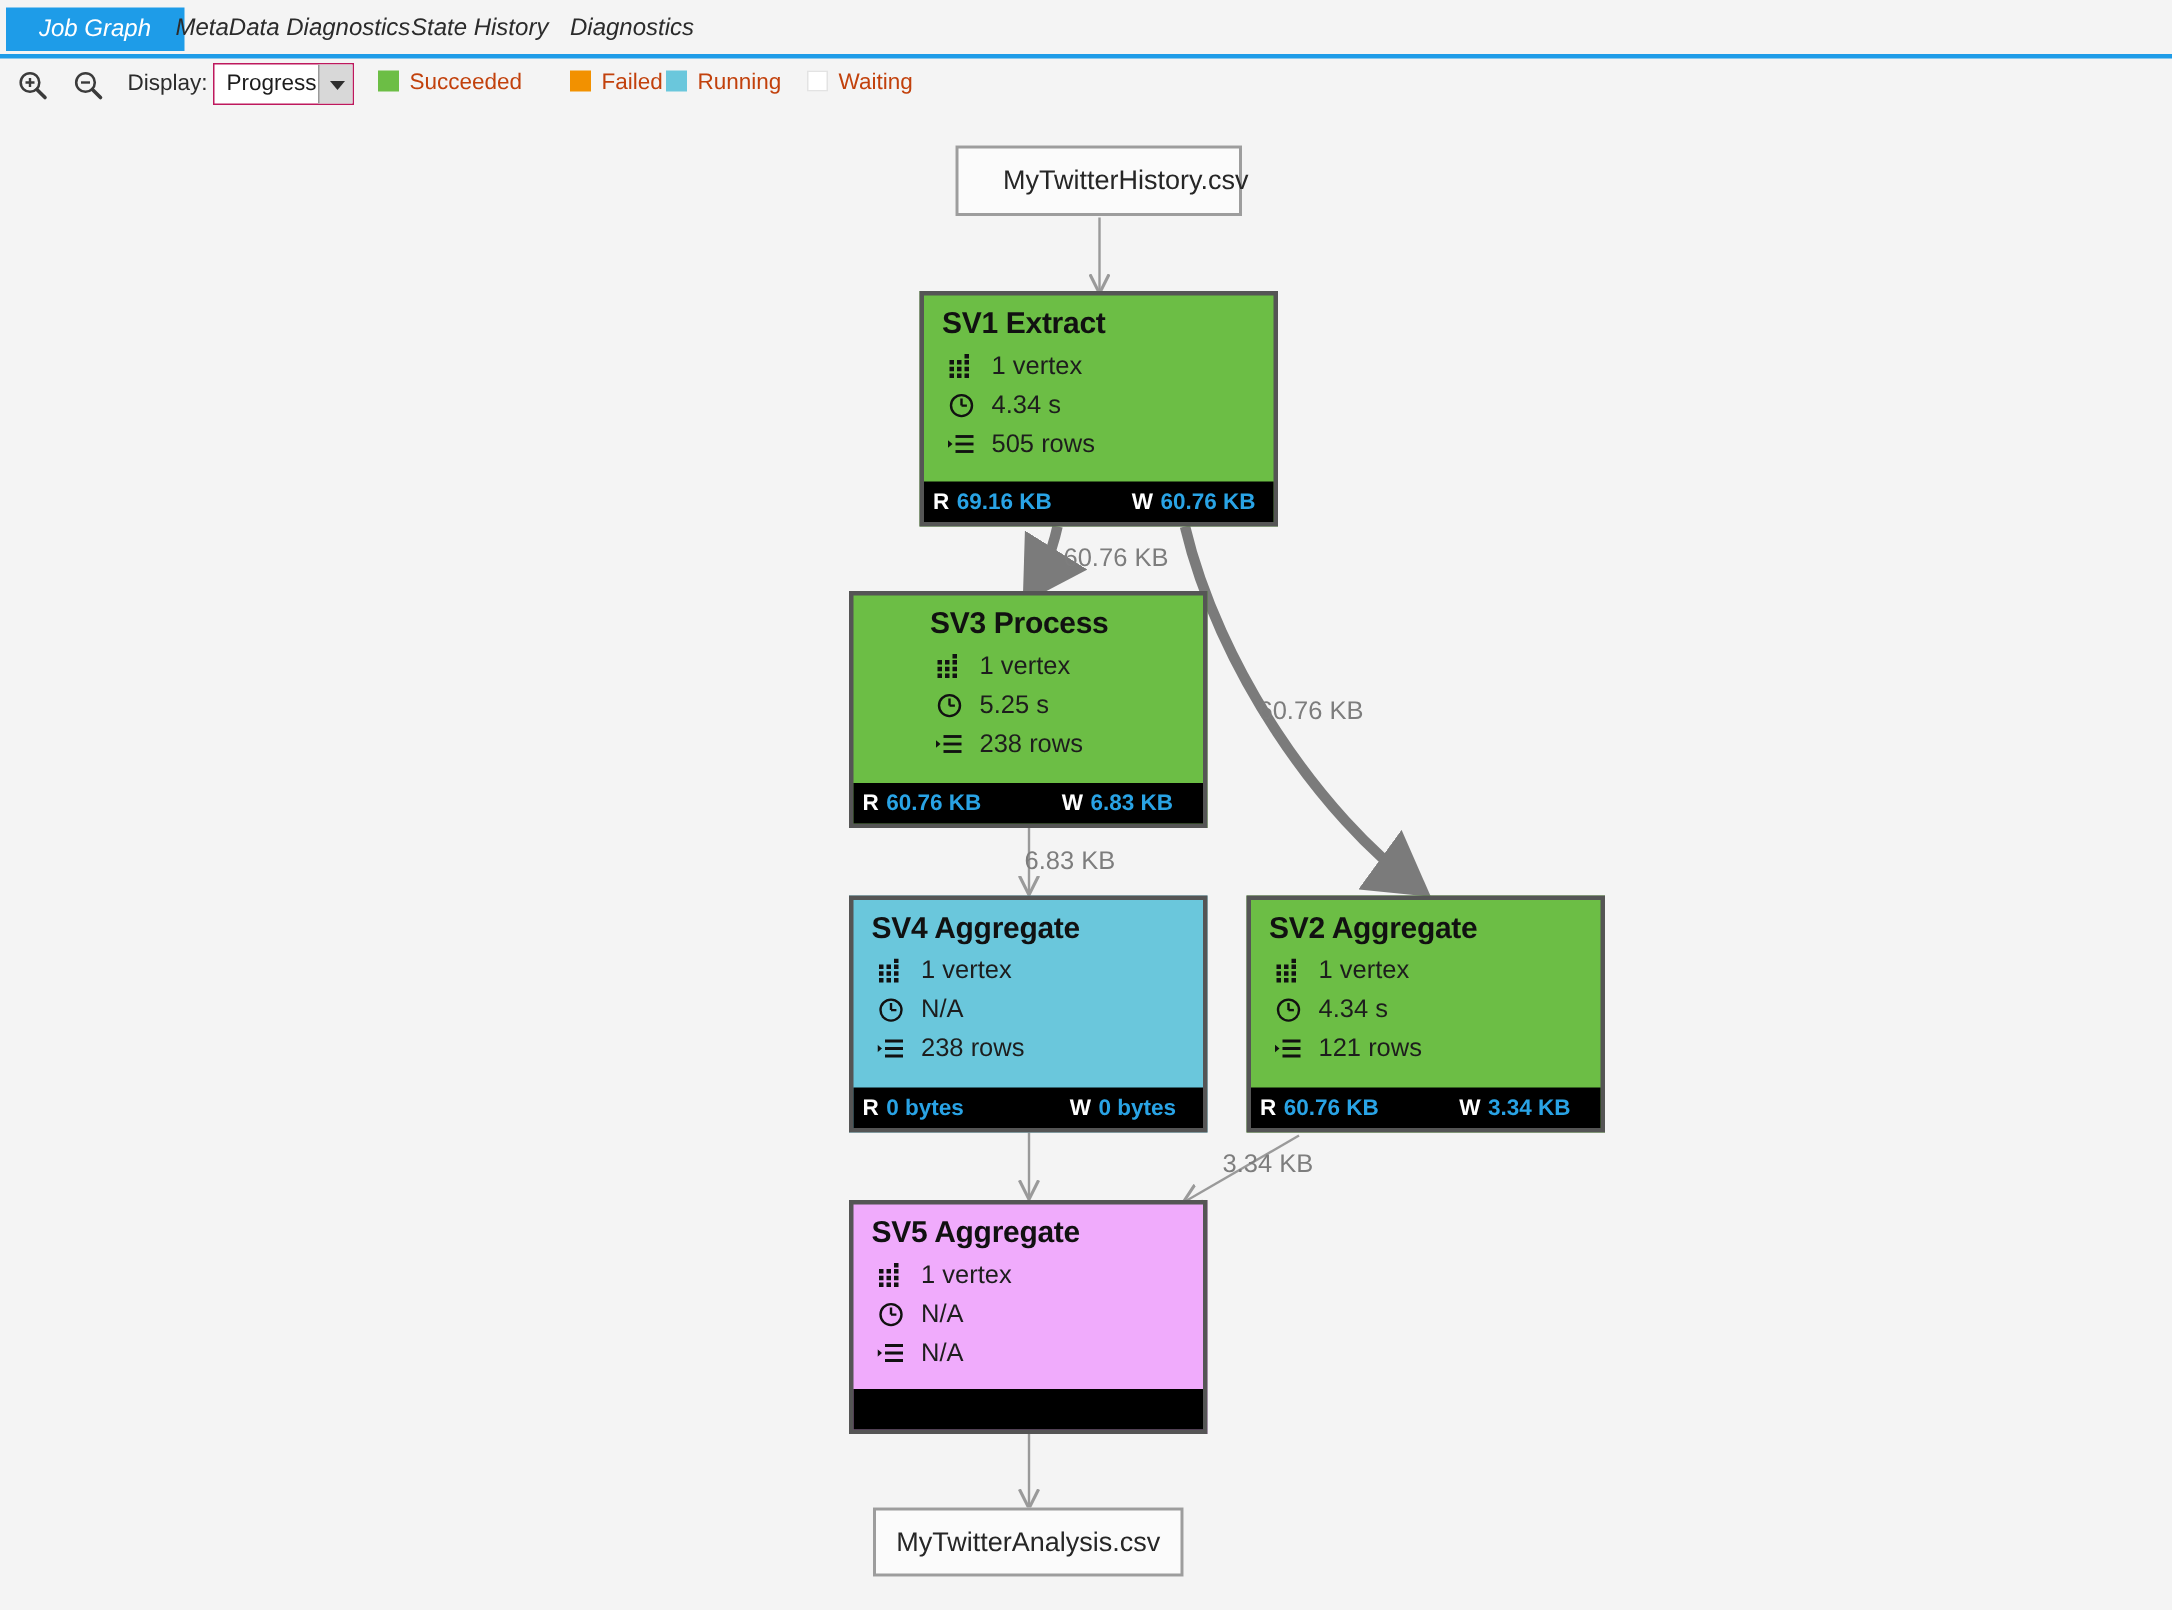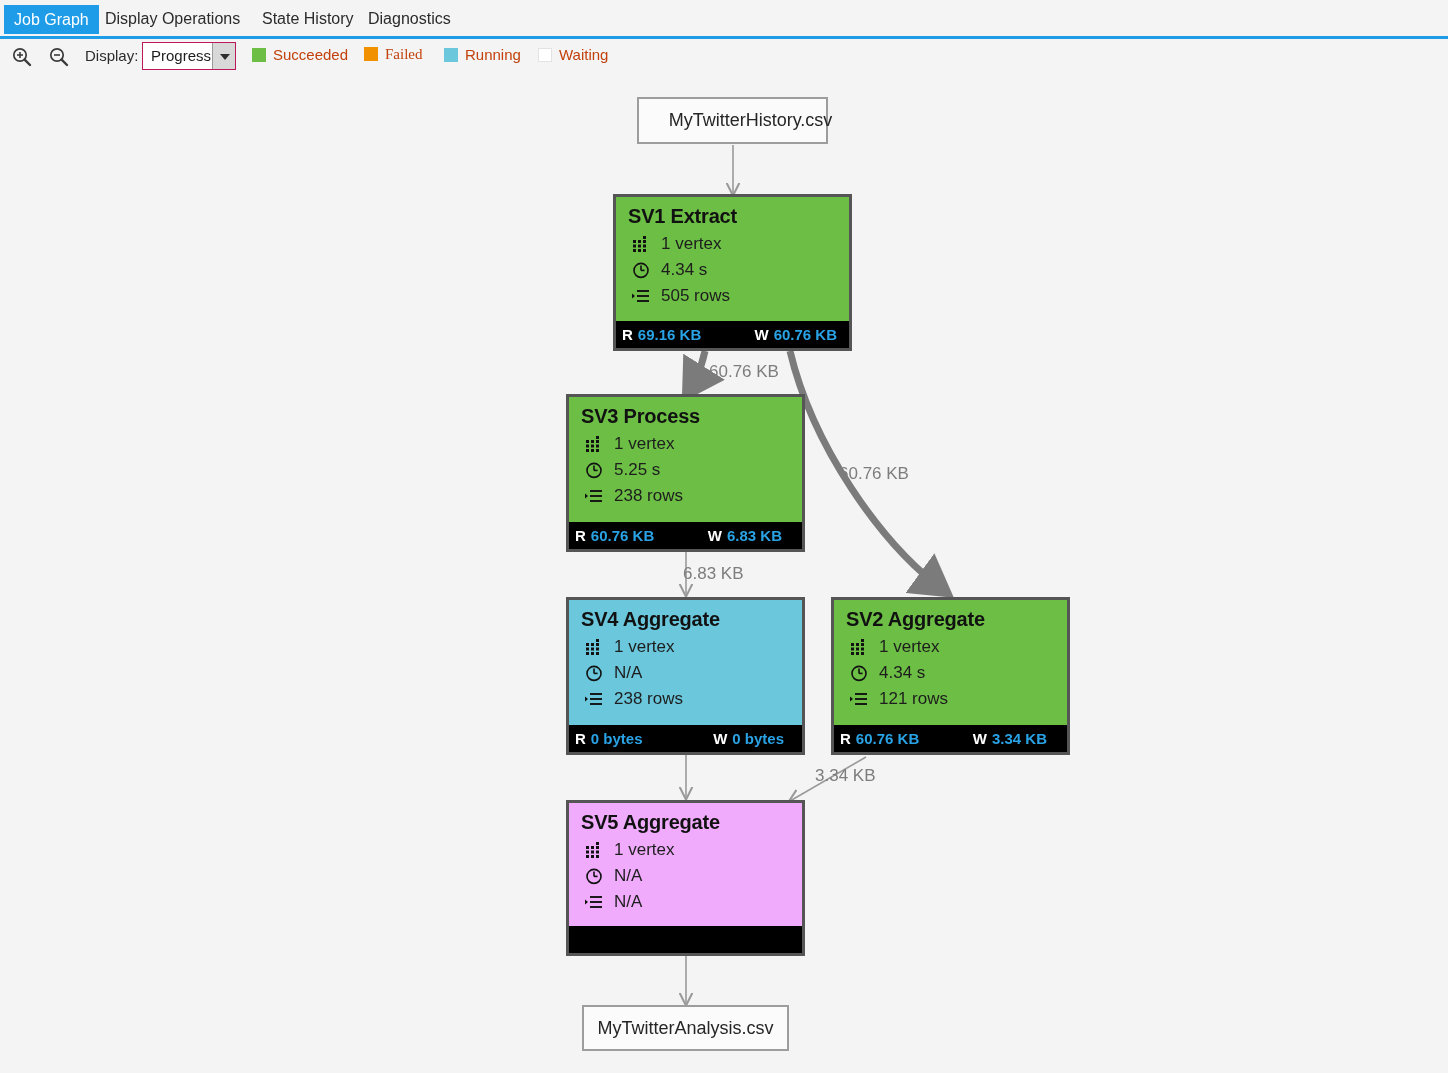--- a/index.html
+++ b/index.html
@@ -26,25 +26,26 @@
     height: 39px;
     background: #f4f4f4;
     border-bottom: 3px solid #1e9ce8;
     box-sizing: border-box;
   }
   .tab {
     position: absolute;
     top: 5px;
     height: 28px;
     line-height: 28px;
-    padding: 0 10px;
+    padding: 0 22px;
     font-size: 16px;
     color: #2b2b2b;
     white-space: nowrap;
     cursor: pointer;
+    font-style: italic;
   }
   .tab.active {
     background: #1e9ce8;
     color: #ffffff;
     top: 5px;
     height: 29px;
     line-height: 29px;
   }
 
   
@@ -211,21 +212,21 @@
     font-size: 17px;
     color: #7d7d7d;
     white-space: nowrap;
   }
 </style>
 </head>
 <body>
 
 <div id="tabbar">
   <div class="tab active" style="left:4px;">Job Graph</div>
-  <div class="tab" style="left:95px;">Display Operations</div>
+  <div class="tab" style="left:95px;">MetaData Diagnostics</div>
   <div class="tab" style="left:252px;">State History</div>
   <div class="tab" style="left:358px;">Diagnostics</div>
 </div>
 
 <div id="toolbar">
 
   <div class="zoom-btn" style="left:9px;">
     <svg width="26" height="26" viewBox="0 0 26 26">
       <circle cx="11" cy="11" r="6.2" fill="none" stroke="#3b3b3b" stroke-width="1.7"></circle>
       <line x1="15.6" y1="15.6" x2="21" y2="21" stroke="#3b3b3b" stroke-width="2.4" stroke-linecap="round"></line>
@@ -245,21 +246,21 @@
   <div id="display-label">Display:</div>
 
   <div id="display-select">
     <div id="display-select-value">Progress</div>
     <div id="display-select-arrow"></div>
   </div>
 
   <div class="legend-item" style="left:252px;">
     <span class="legend-sw" style="background:#6cbe45"></span><span class="legend-tx">Succeeded</span>
   </div>
-  <div class="legend-item" style="left:364px;font-family:Liberation Serif, serif;">
+  <div class="legend-item" style="left:380px;">
     <span class="legend-sw" style="background:#f29100"></span><span class="legend-tx">Failed</span>
   </div>
   <div class="legend-item" style="left:444px;">
     <span class="legend-sw" style="background:#6ac7dc"></span><span class="legend-tx">Running</span>
   </div>
   <div class="legend-item" style="left:538px;text-align:center;">
     <span class="legend-sw" style="background:#ffffff;border:1px solid #e3e3e3;width:12px;height:12px;"></span><span class="legend-tx">Waiting</span>
   </div>
 </div>
 
@@ -347,21 +348,21 @@
     </div>
     <div class="stage-footer">
       <span class="rw-key">R</span>
       <span class="rw-val">69.16 KB</span>
       <span class="spacer"></span>
       <span class="rw-key">W</span>
       <span class="rw-val" style="padding-right:12px">60.76 KB</span>
     </div>
   </div>
 
-  <div class="stage" id="node-sv3" style="left:566px; top:320px; width:239px; height:158px; background:#6cbe45;">
+  <div class="stage" id="node-sv3" style="left:566px; top:320px; width:239px; height:158px; background:#6cbe45;padding-left:39px;">
     <div class="stage-body">
       <div class="stage-title">SV3 Process</div>
       <div class="stage-row">
         <span class="ico">
           <svg width="18" height="17" viewBox="0 0 18 17">
               <g fill="#111">
             <rect x="1" y="4" width="3" height="3"></rect>
                 <rect x="6" y="4" width="3" height="3"></rect>
                 <rect x="11" y="4" width="3" height="3"></rect>
             <rect x="1" y="8.5" width="3" height="3"></rect>

